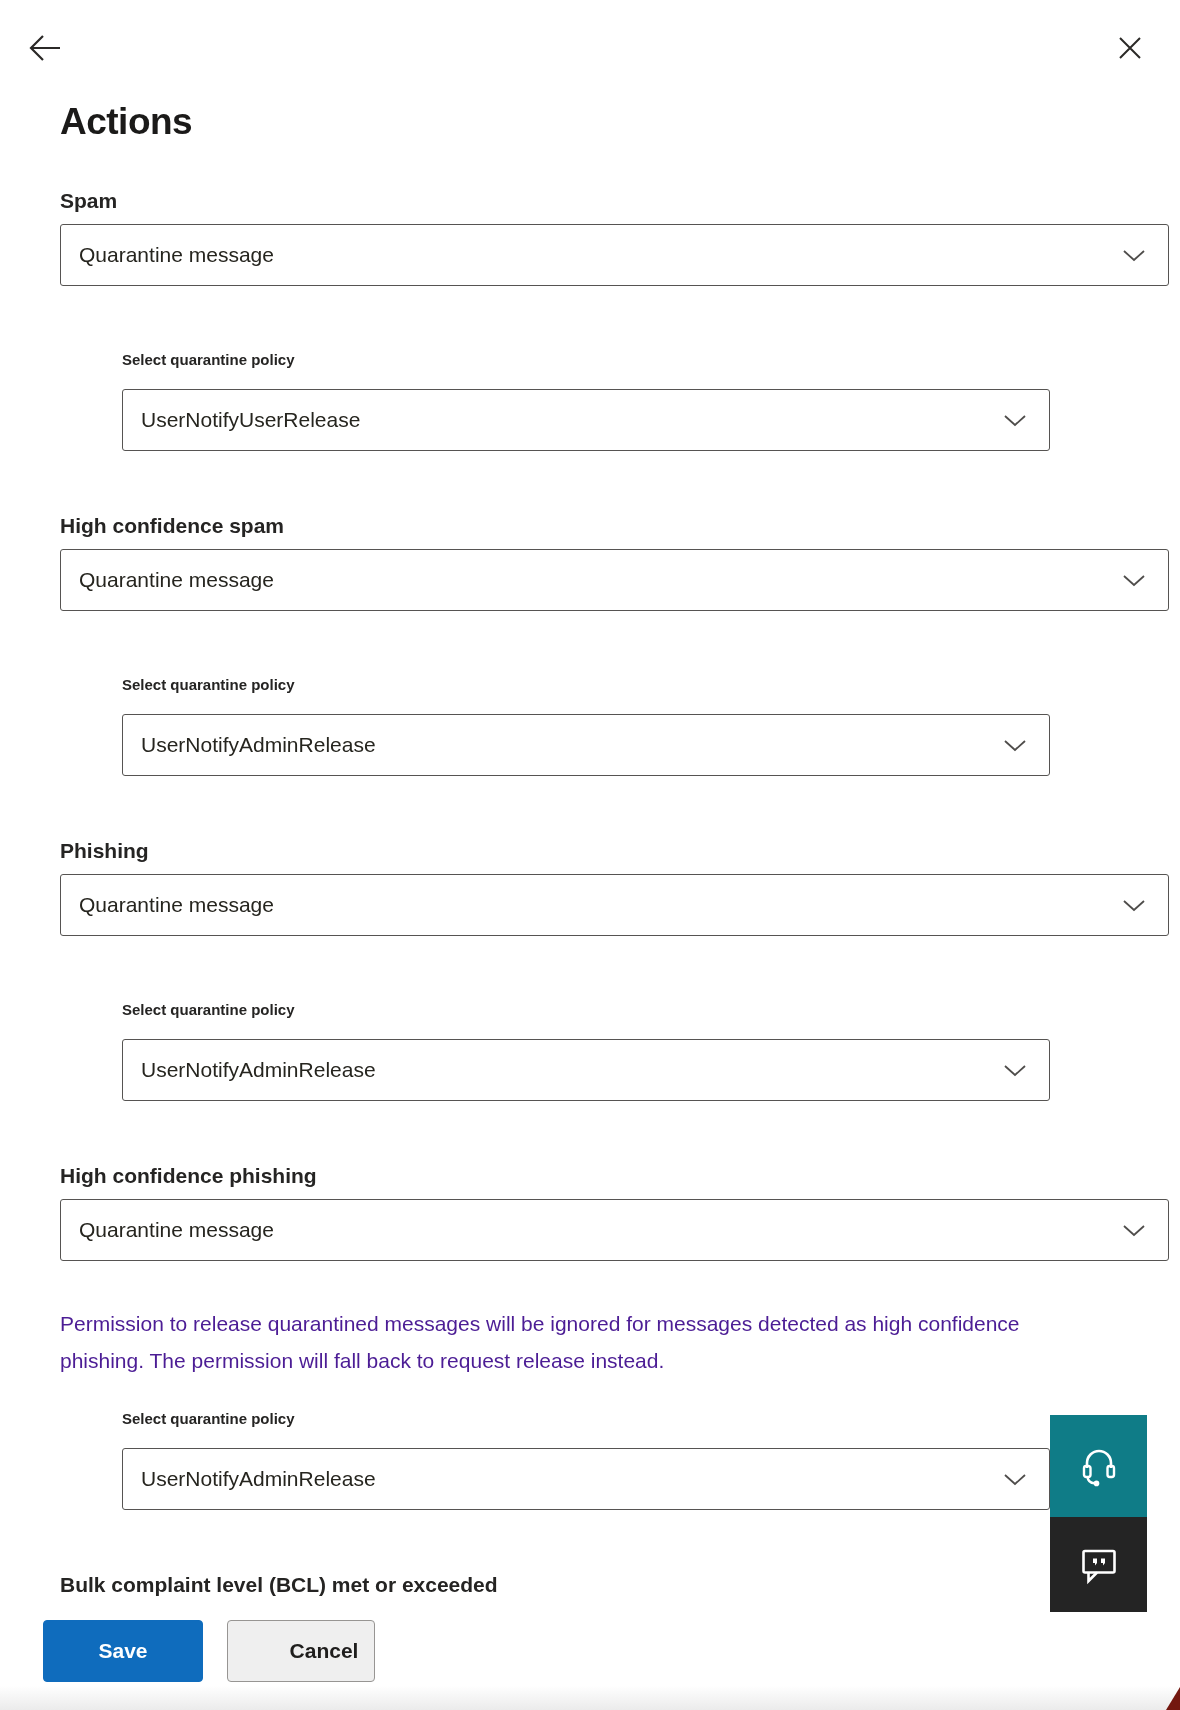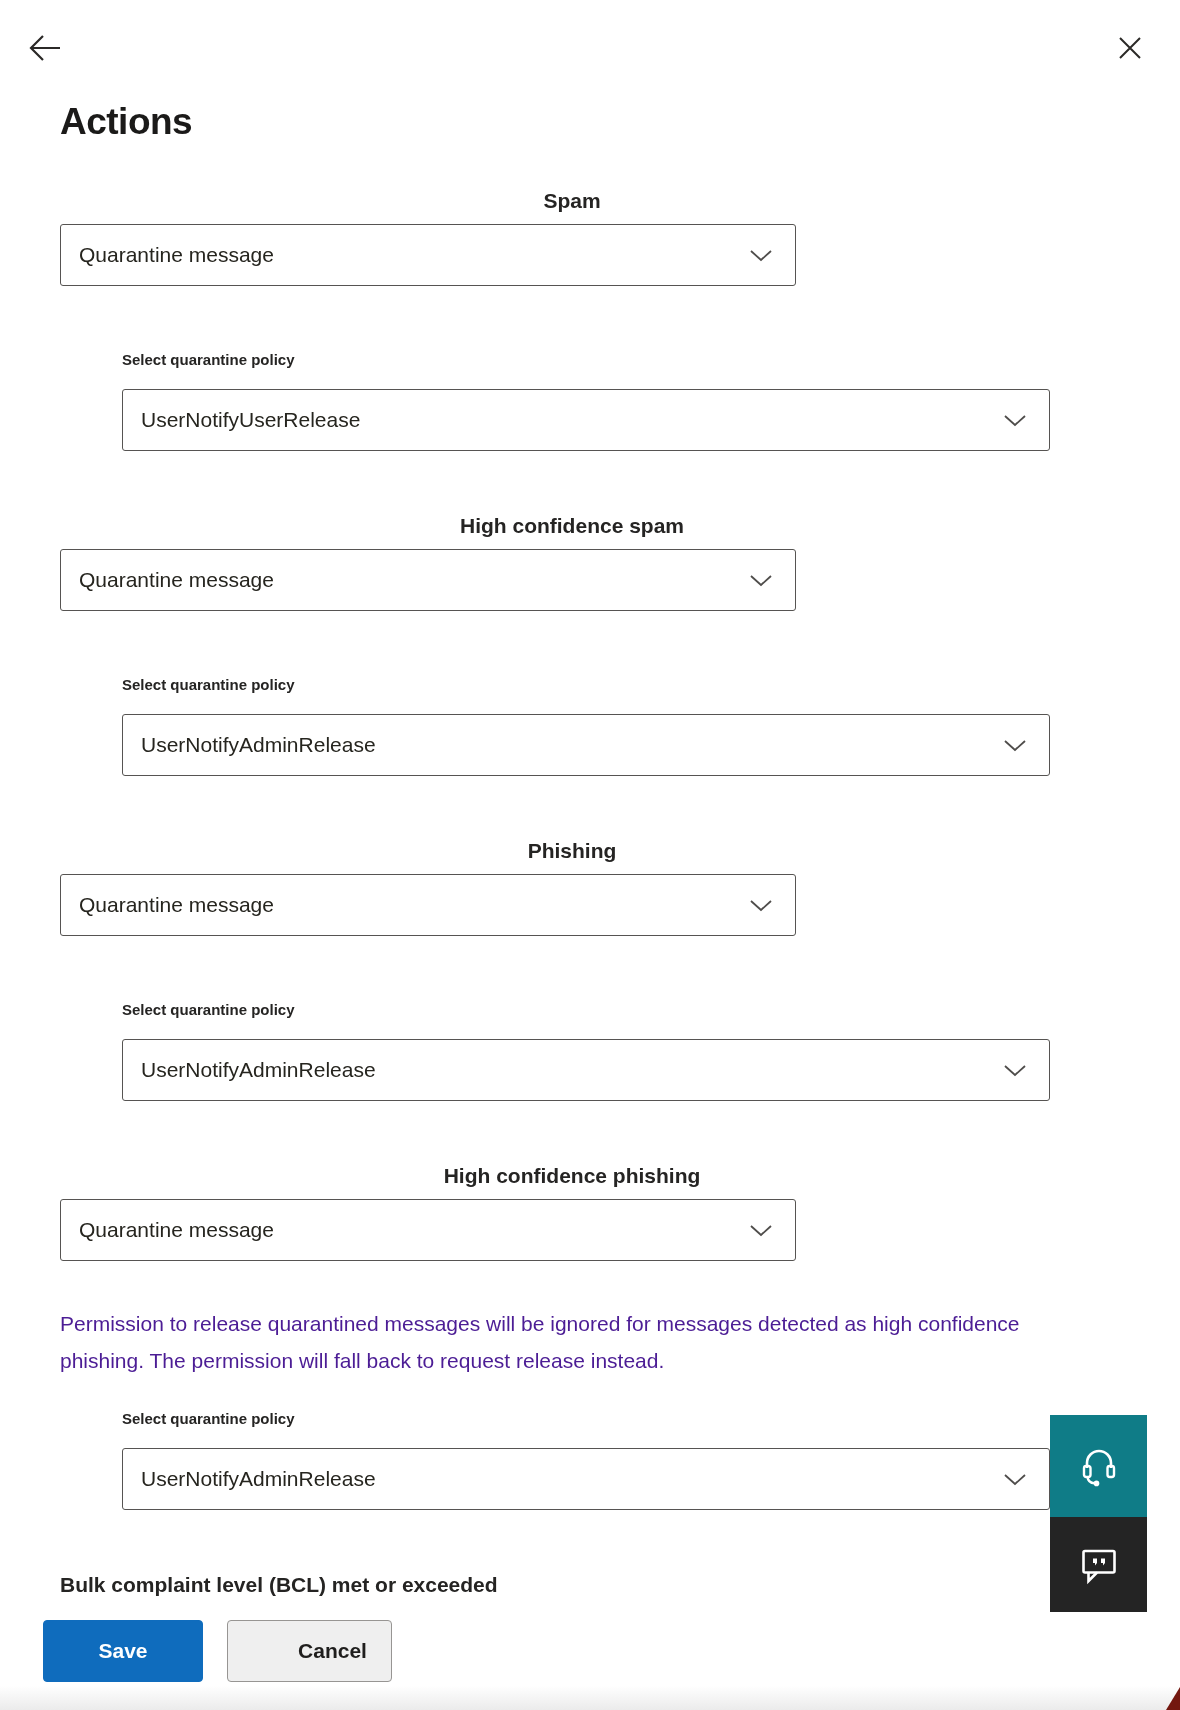--- a/index.html
+++ b/index.html
@@ -20,26 +20,26 @@
   
   .content { padding:100px 96px 0 60px; }
 
   .page-title {
     font-size:37px; font-weight:700; color:#1b1a19;
     line-height:44px; letter-spacing:-0.5px;
   }
 
   .field-label {
     font-size:21px; font-weight:600; color:#252423;
-    line-height:26px; margin-top:62px; margin-bottom:10px;text-align:center;
+    line-height:26px; margin-top:62px; margin-bottom:10px;
   }
   .field-label.first { margin-top:44px; }
 
   .combo {
-    height:62px; width:736px;
+    height:62px; width:1109px;
     border:1.5px solid #565452; border-radius:3px;
     background:#fff;
     display:flex; align-items:center; justify-content:space-between;
     padding:0 22px 0 18px;
     cursor:pointer;
   }
   .combo .combo-value { font-size:21px; color:#26251f; line-height:26px; }
 
   .indent { margin-left:62px; }
   .policy-label {
@@ -66,21 +66,21 @@
     background:linear-gradient(180deg, #ffffff 0%, #ffffff 78%, #ebebeb 100%);
     z-index:5;
   }
   .footer-inner { padding:20px 0 0 43px; display:flex; gap:24px; }
   .btn {
     height:62px; border-radius:4px; font-family:"Liberation Sans", sans-serif;
     font-size:21px; font-weight:600; cursor:pointer;
     display:inline-flex; align-items:center; justify-content:center;
   }
   .btn-primary { width:160px; background:#0f6cbd; color:#ffffff; border:1px solid #0f6cbd; }
-  .btn-default { width:165px; background:#efefef; color:#1f1e1d; border:1px solid #979593;padding-left:46px; }
+  .btn-default { width:148px; background:#efefef; color:#1f1e1d; border:1px solid #979593;padding-left:46px; }
 
   
   .float-btn {
     position:absolute; left:1050px; width:97px;
     display:flex; align-items:center; justify-content:center;
     border:none; cursor:pointer; z-index:10;
   }
   .help-btn { top:1415px; height:102px; background:#0f7c87; }
   .feedback-btn { top:1517px; height:95px; background:#242424; }
 

